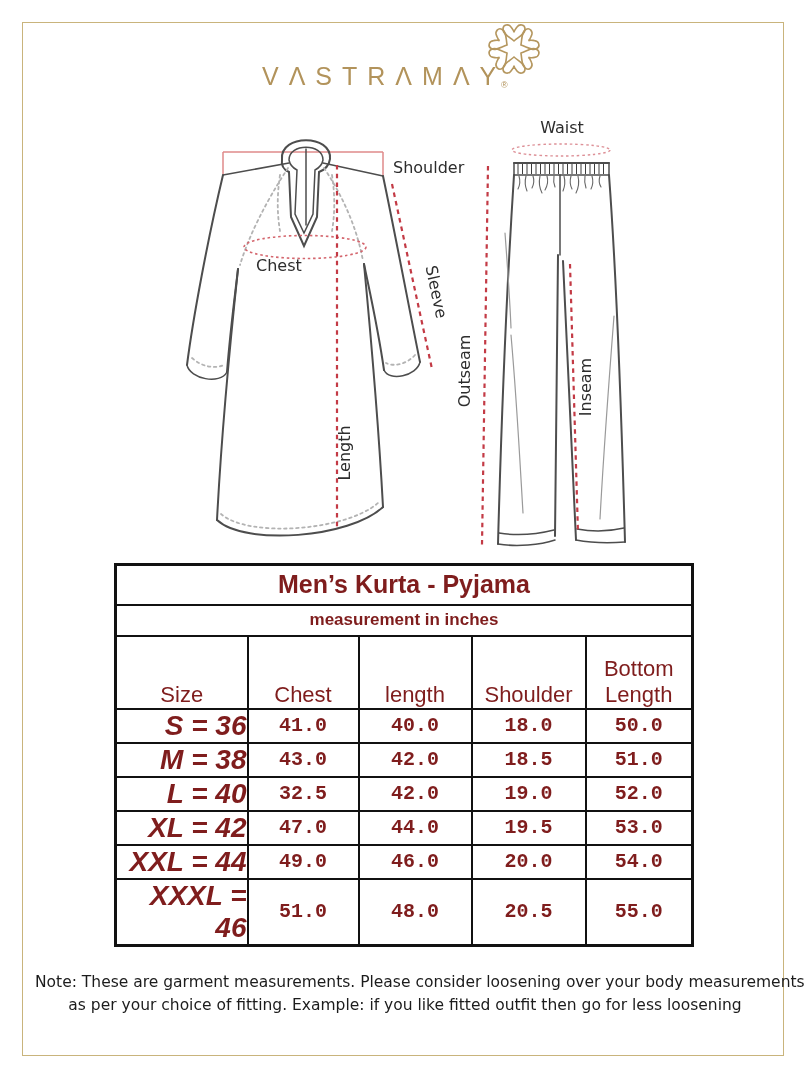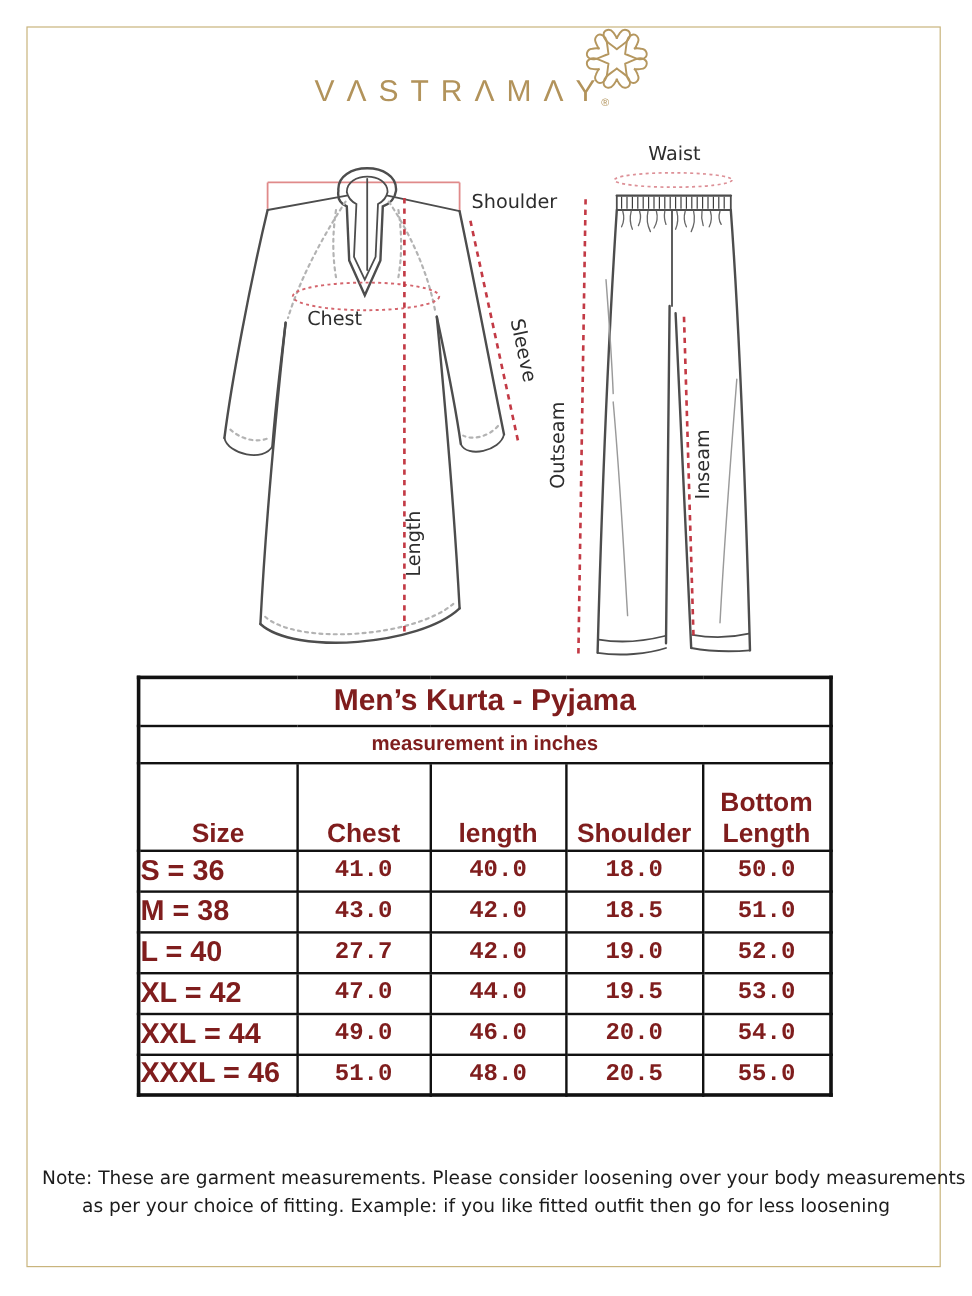--- a/index.html
+++ b/index.html
@@ -27,25 +27,25 @@
   .shoulder-line{fill:none;stroke:#e08a8a;stroke-width:1.5;}
   .hatch{stroke:#3d3d3d;stroke-width:1;}
   .fringe{fill:none;stroke:#666;stroke-width:1.1;stroke-linecap:round;}
   
   .chart-wrap{position:absolute;left:114px;top:563px;}
   table.size-chart{border-collapse:collapse;table-layout:fixed;width:579px;
         font-family:"Liberation Sans",sans-serif;color:#7f1d1d;border:3px solid #111;}
   table.size-chart td,table.size-chart th{border:2px solid #111;padding:0;overflow:hidden;}
   .t-title{font-size:25px;font-weight:bold;text-align:center;vertical-align:middle;}
   .t-sub{font-size:17px;font-weight:bold;text-align:center;vertical-align:middle;}
-  th.col-h{font-size:22px;font-weight:bold;text-align:center;vertical-align:bottom;
+  th.col-h{font-size:22px;font-weight:normal;text-align:center;vertical-align:bottom;
         padding:0 2px 6px 2px;line-height:1.18;}
   td.num{font-size:20px;font-weight:bold;text-align:center;vertical-align:middle;font-family:Liberation Mono, monospace;}
-  td.size-cell{font-size:24px;font-weight:bold;text-align:left;vertical-align:middle;
-        padding-left:7px;}
+  td.size-cell{font-size:28px;font-weight:bold;text-align:right;vertical-align:middle;
+        padding-left:7px;font-style:italic;}
   
   .note{position:absolute;left:35px;top:971px;width:740px;text-align:center;
         color:#1c1c1c;font-size:15.5px;line-height:23px;}
   .note div{white-space:nowrap;}
 </style>
 </head>
 <body>
 
 <div id="page">
   <div class="gold-frame"></div>
@@ -178,21 +178,21 @@
       </tr>
       <tr style="height:34px">
         <td class="size-cell">M = 38</td>
         <td class="num">43.0</td>
         <td class="num">42.0</td>
         <td class="num">18.5</td>
         <td class="num">51.0</td>
       </tr>
       <tr style="height:34px">
         <td class="size-cell">L = 40</td>
-        <td class="num">27.7</td>
+        <td class="num">32.5</td>
         <td class="num">42.0</td>
         <td class="num">19.0</td>
         <td class="num">52.0</td>
       </tr>
       <tr style="height:34px">
         <td class="size-cell">XL = 42</td>
         <td class="num">47.0</td>
         <td class="num">44.0</td>
         <td class="num">19.5</td>
         <td class="num">53.0</td>

